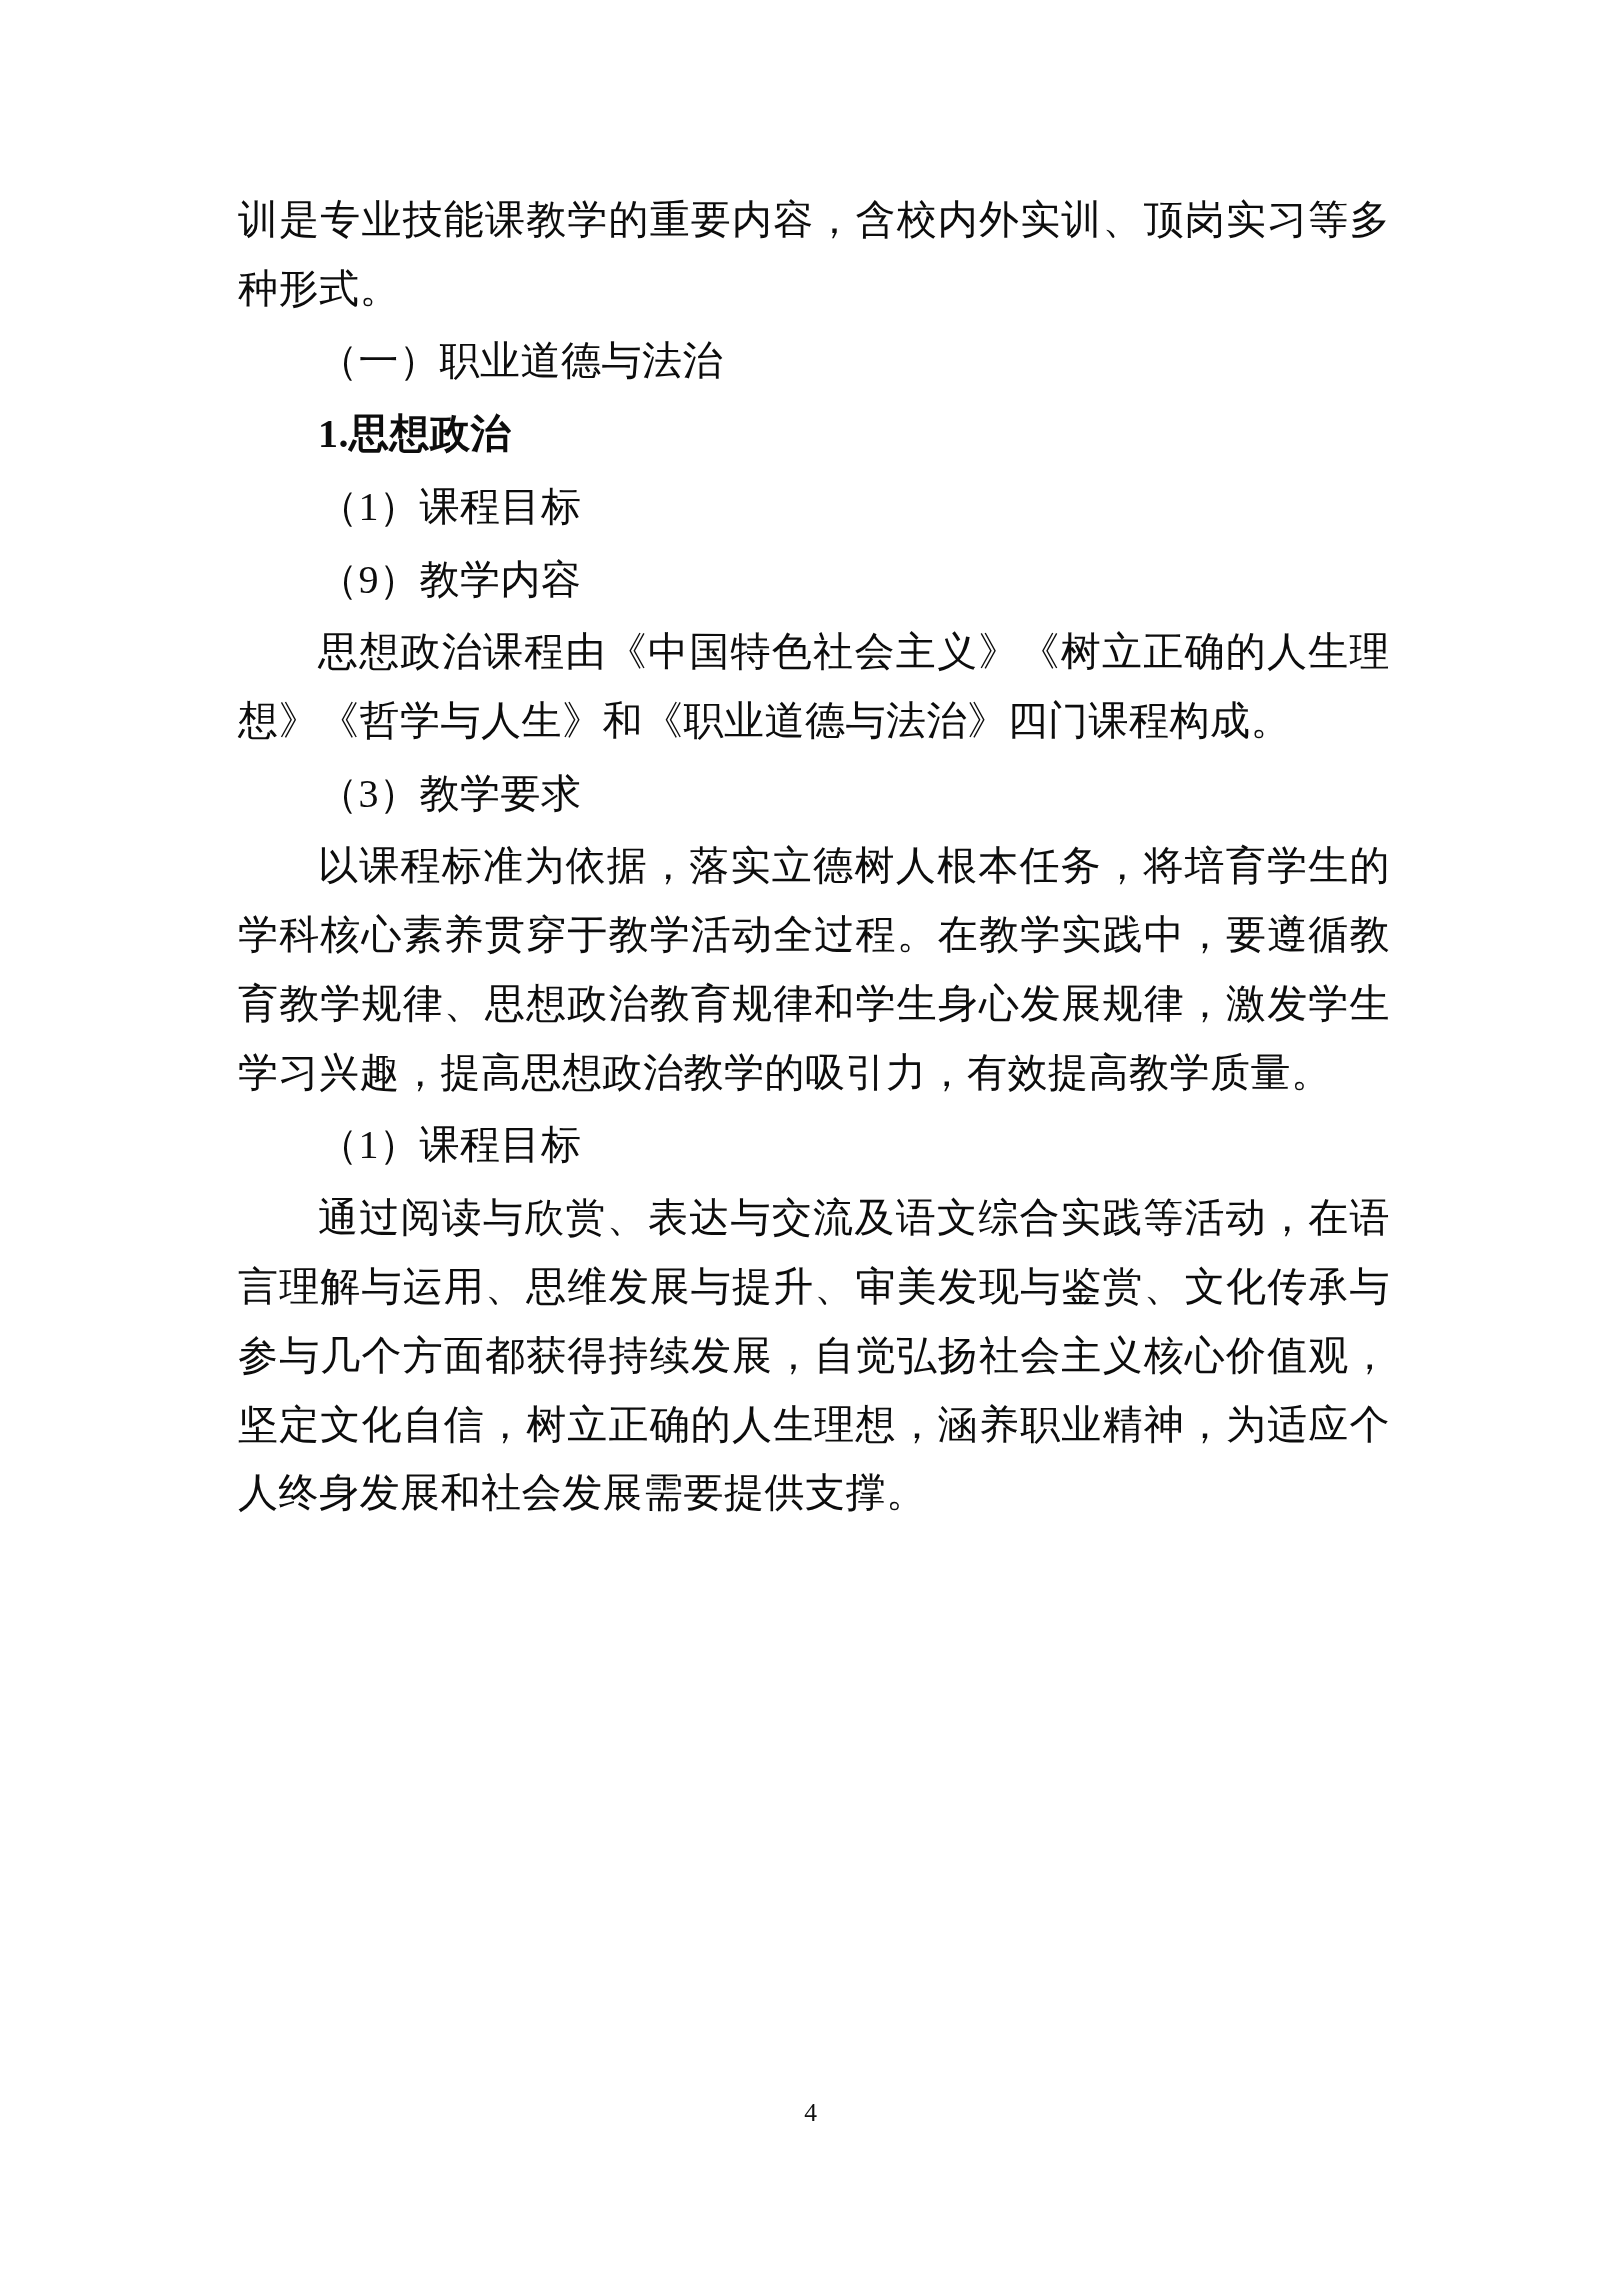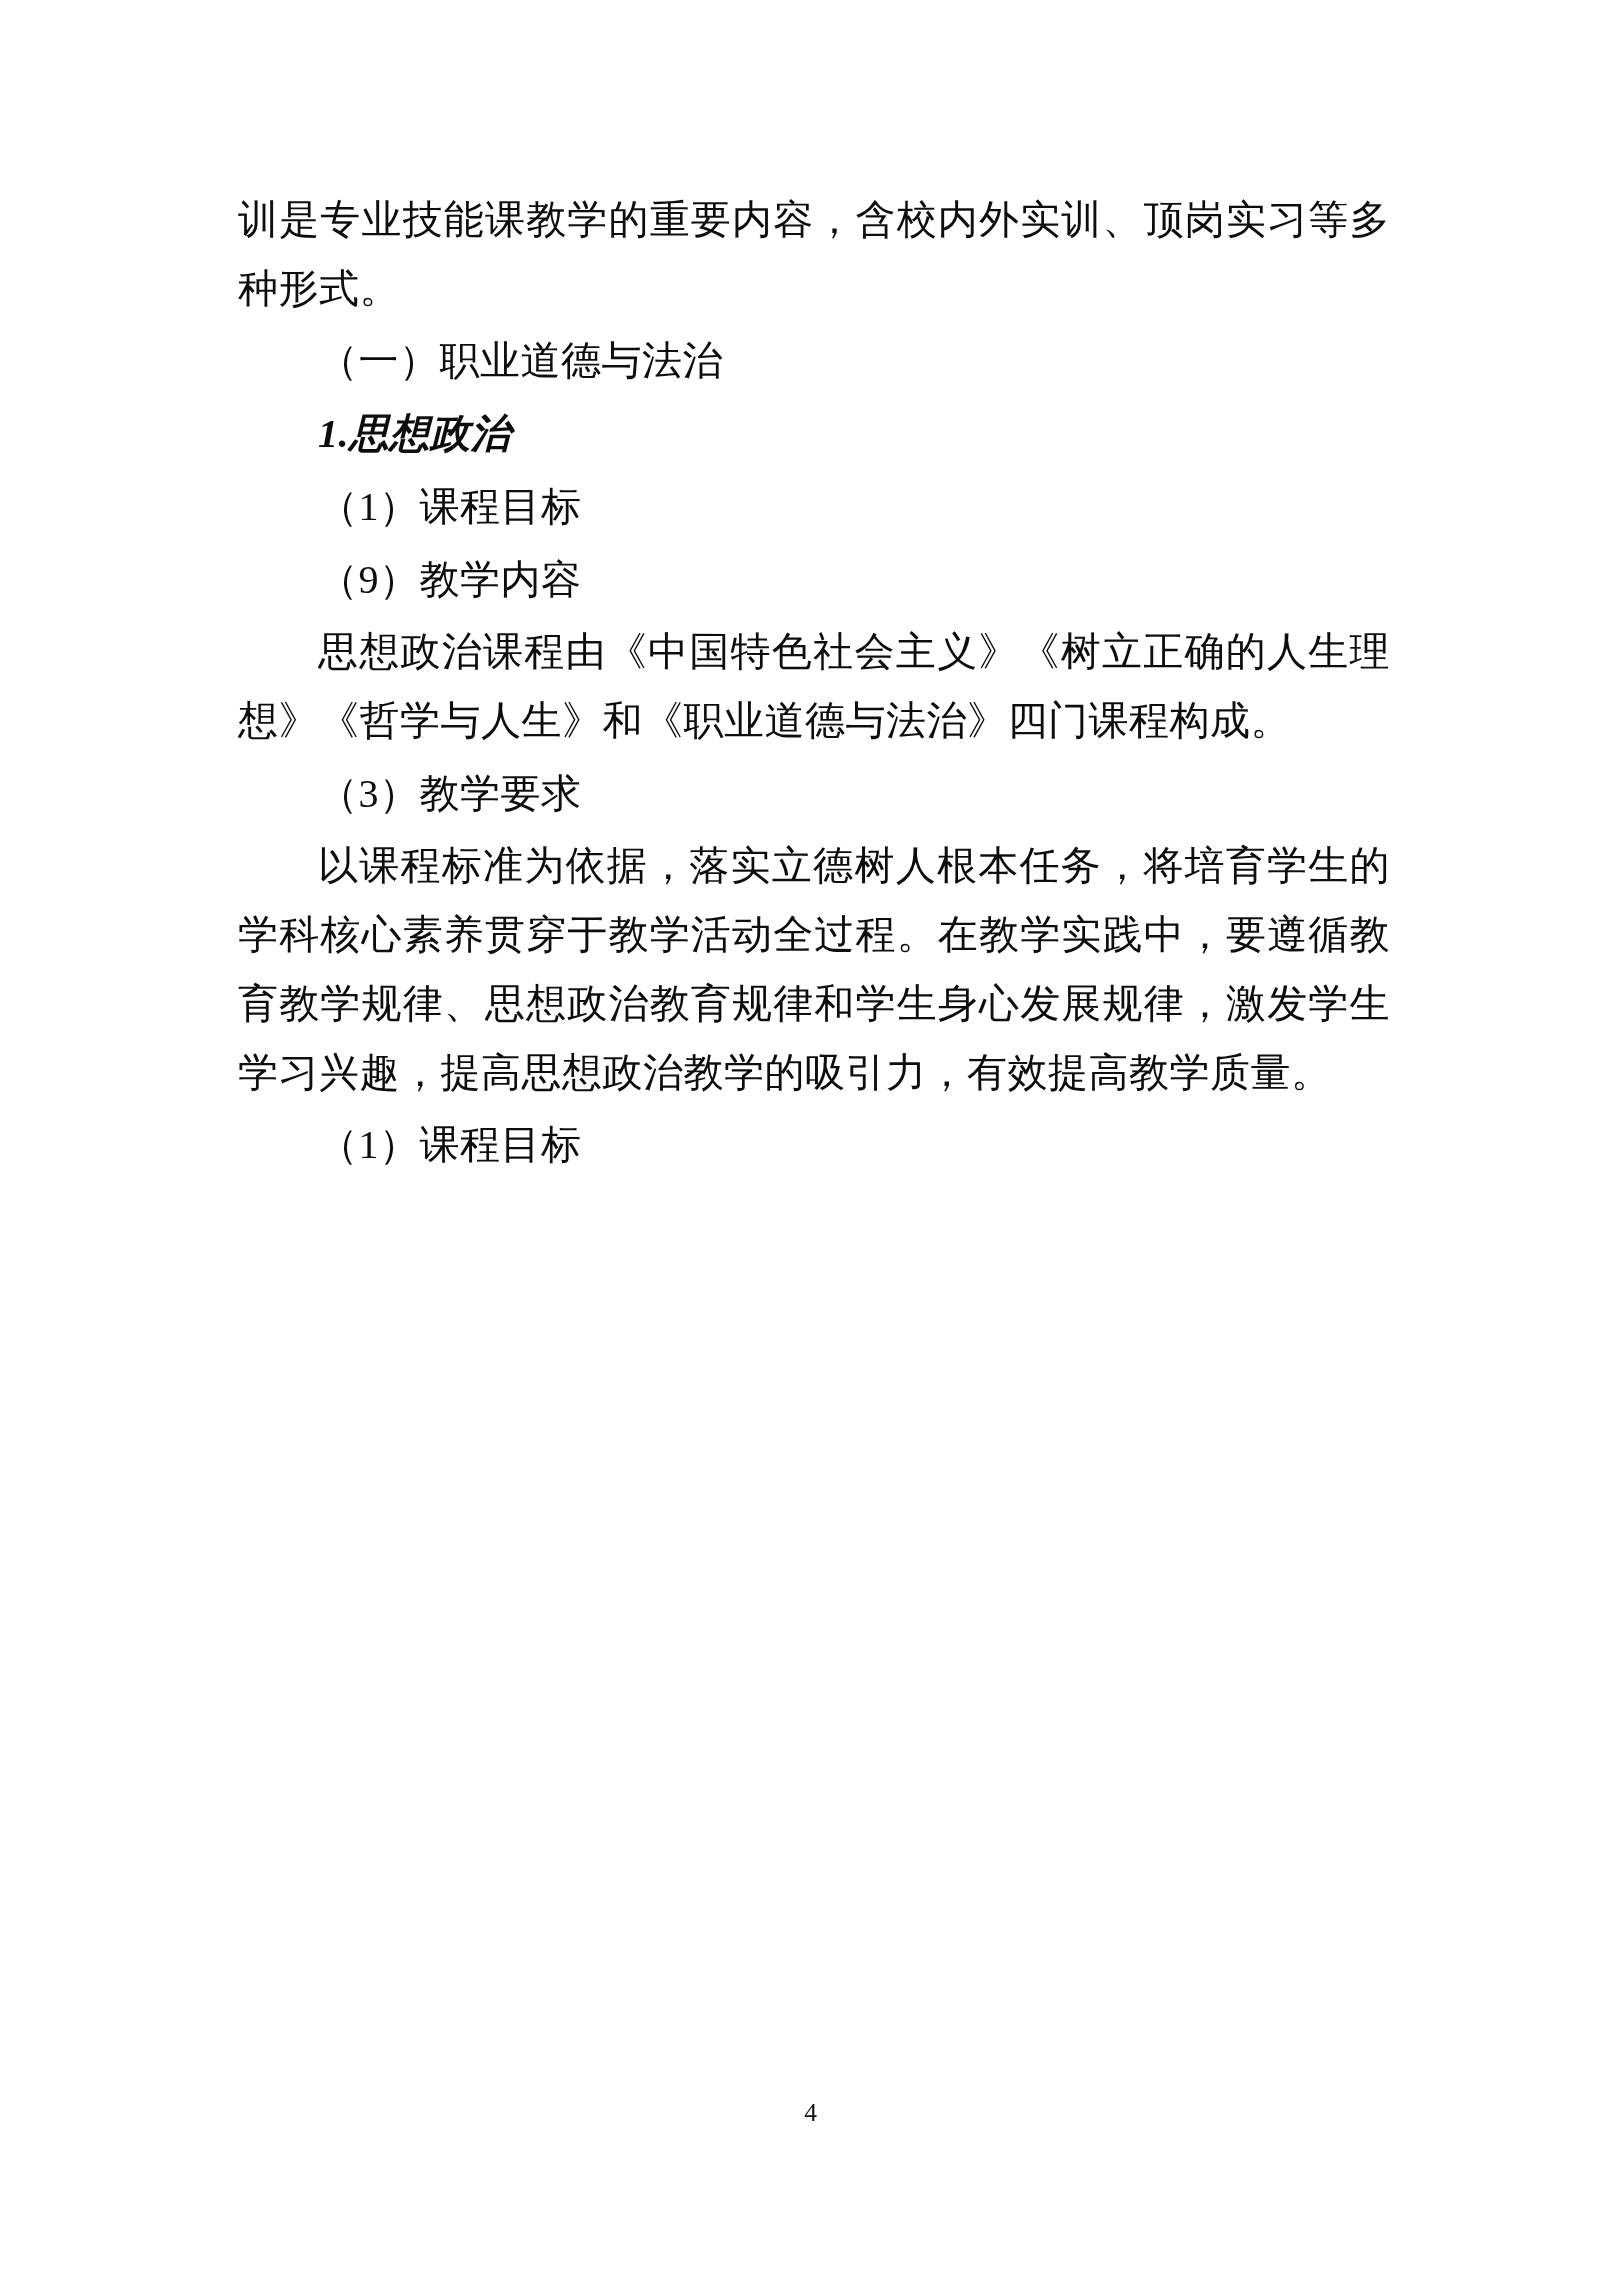--- a/index.html
+++ b/index.html
@@ -34,21 +34,20 @@
   .indent {
     text-indent: 80px;
   }
   .heading {
     font-size: 40px;
     line-height: 1.72;
     font-weight: bold;
     margin: 0 0 3.9px 0;
     text-indent: 80px;
     letter-spacing: 0.5px;
-    font-style: italic;
   }
   .page-number {
     position: absolute;
     left: 0;
     right: 0;
     top: 2098px;
     text-align: center;
     font-size: 25.5px;
     font-family: "Liberation Serif", serif;
     color: #111;
@@ -73,18 +72,19 @@
 
     <p class="para indent">思想政治课程由《中国特色社会主义》《树立正确的人生理想》《哲学与人生》和《职业道德与法治》四门课程构成。</p>
 
     <p class="para indent">（3）教学要求</p>
 
     <p class="para indent">以课程标准为依据，落实立德树人根本任务，将培育学生的学科核心素养贯穿于教学活动全过程。在教学实践中，要遵循教育教学规律、思想政治教育规律和学生身心发展规律，激发学生学习兴趣，提高思想政治教学的吸引力，有效提高教学质量。</p>
 
 
     <p class="para indent">（1）课程目标</p>
 
+    <p class="para indent">通过阅读与欣赏、表达与交流及语文综合实践等活动，在语言理解与运用、思维发展与提升、审美发现与鉴赏、文化传承与参与几个方面都获得持续发展，自觉弘扬社会主义核心价值观，坚定文化自信，树立正确的人生理想，涵养职业精神，为适应个人终身发展和社会发展需要提供支撑。</p>
 
   </div>
 
   <div class="page-number">4</div>
 </div>
 
 
 </body></html>

